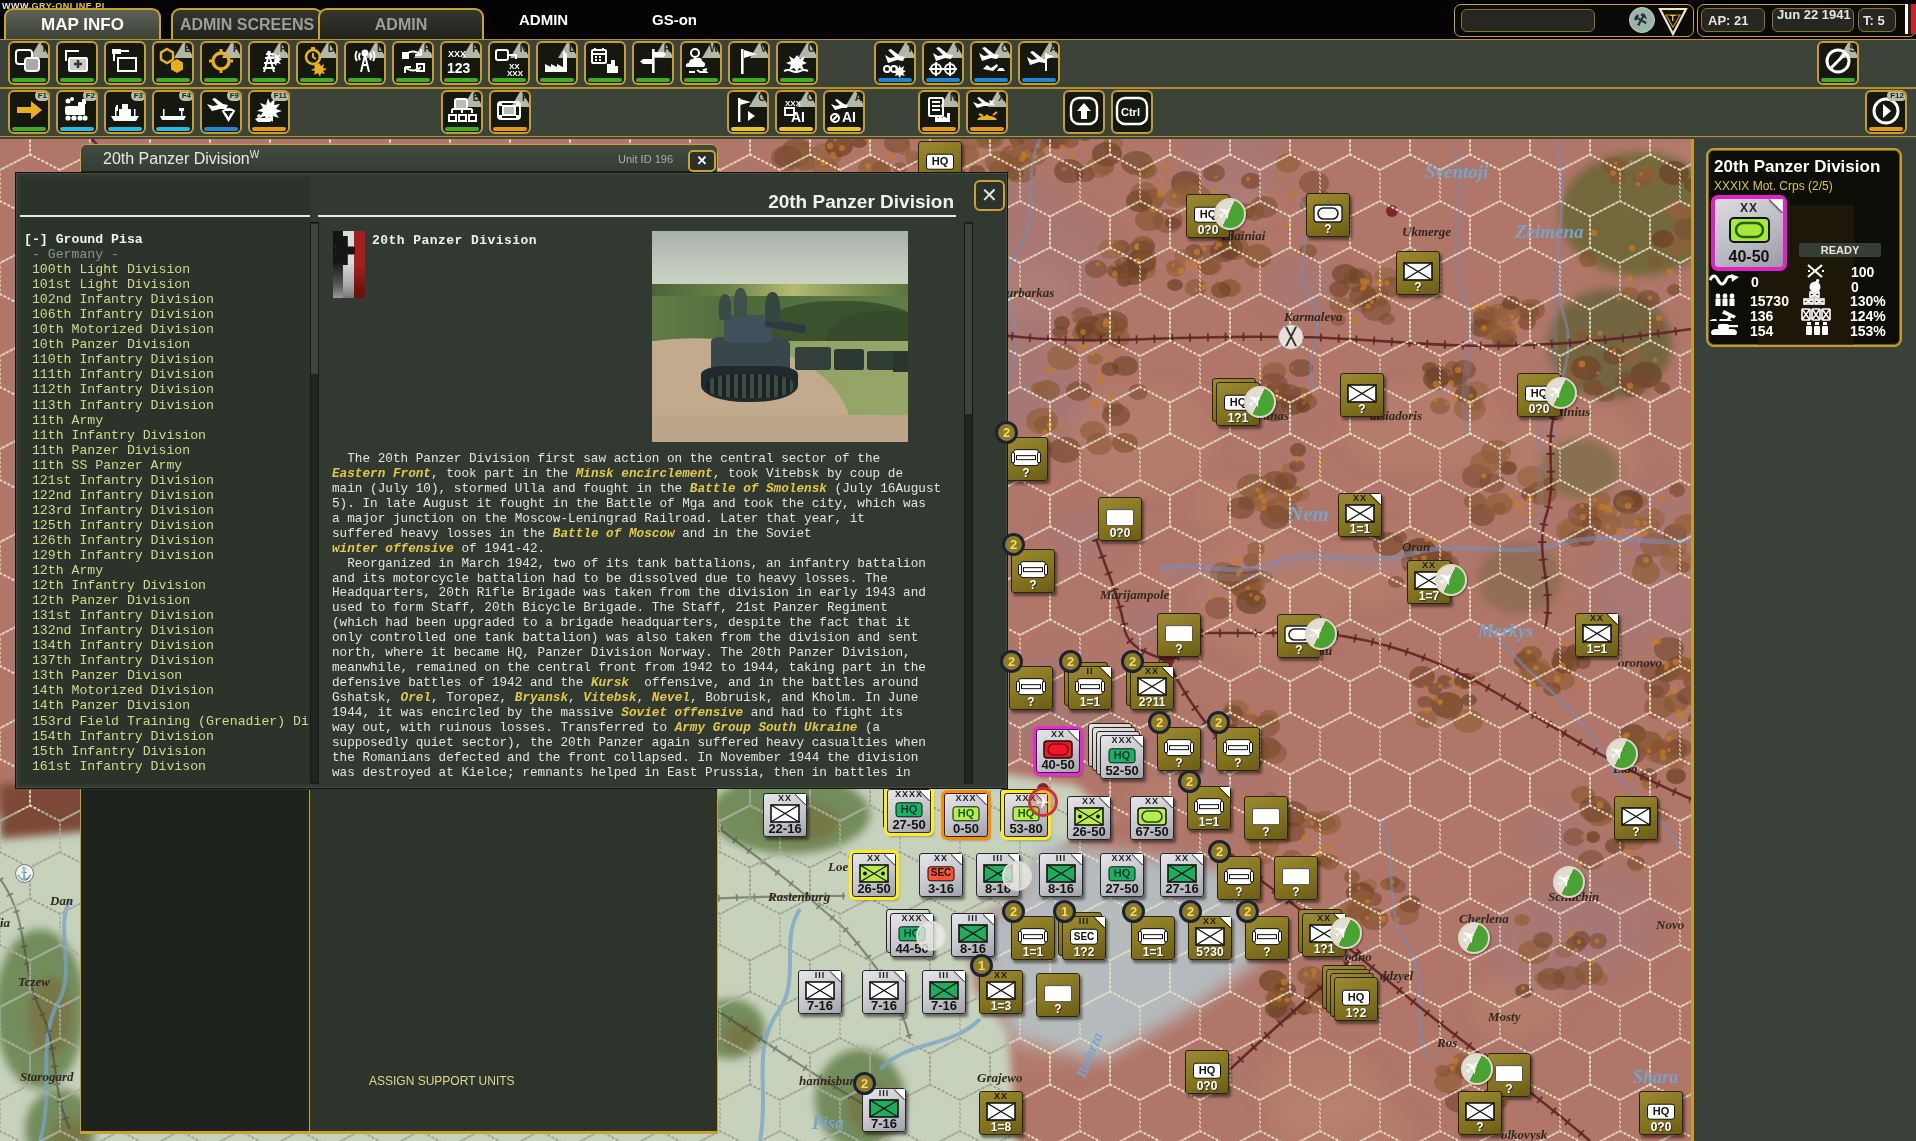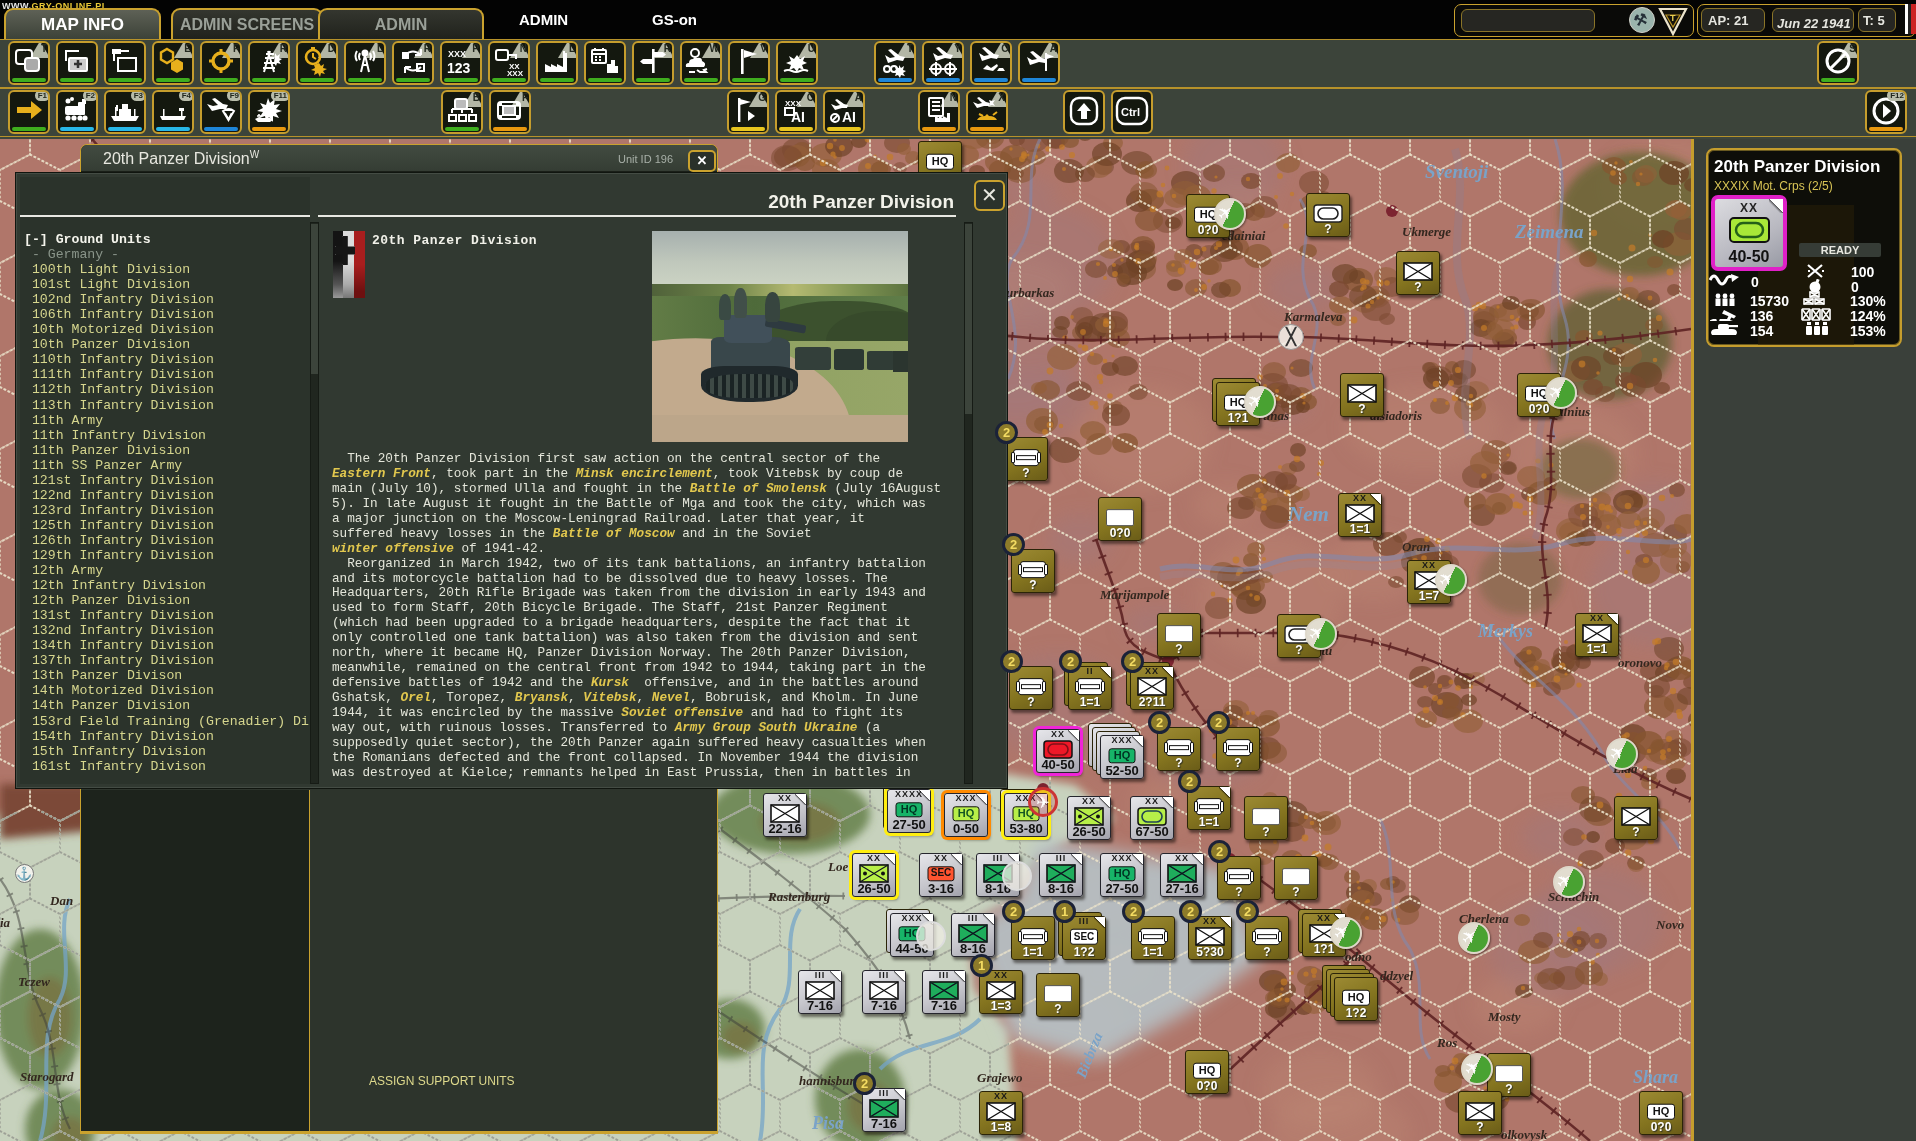--- a/index.html
+++ b/index.html
@@ -1604,21 +1604,21 @@
 <div class="abs dlg" style="left:15px;top:172px;width:993px;height:617px;border:1px solid #10150f;box-shadow:0 0 0 1px #444c44 inset;"></div>
 <div class="abs" style="left:20px;top:177px;width:290px;height:607px;background:#2b332b;"></div>
 <div class="abs" style="left:20px;top:215px;width:290px;height:2px;background:#e8e8e2;"></div>
 <div class="abs" style="left:318px;top:215px;width:638px;height:2px;background:#e8e8e2;"></div>
 <div class="abs" style="left:310px;top:222px;width:9px;height:562px;background:#20261f;border:1px solid #161b15;"></div>
 <div class="abs" style="left:311px;top:224px;width:7px;height:150px;background:#3c443b;"></div>
 <div class="abs" style="left:964px;top:222px;width:9px;height:562px;background:#20261f;border:1px solid #161b15;"></div>
 <div class="abs" style="left:965px;top:224px;width:7px;height:190px;background:#3c443b;"></div>
 <div class="abs" style="left:560px;top:191px;width:394px;text-align:right;color:#f2f2ea;font:bold 19px 'Liberation Sans';">20th Panzer Division</div>
 <div class="abs" style="left:974px;top:180px;width:31px;height:31px;border:2px solid #caa22e;border-radius:6px;background:#2b322b;color:#e8e8e0;font:20px 'Liberation Sans';text-align:center;line-height:27px;">✕</div>
-<div class="abs mono" style="left:24px;top:232px;width:300px;font-size:13.2px;line-height:15.05px;color:#d6d68e;white-space:pre;"><span style="color:#f4f4ec;font-weight:bold;">[-] Ground Units</span>
+<div class="abs mono" style="left:24px;top:232px;width:300px;font-size:13.2px;line-height:15.05px;color:#d6d68e;white-space:pre;"><span style="color:#f4f4ec;font-weight:bold;">[-] Ground Pisa</span>
 <span style="color:#8a958a;"> - Germany -</span>
  100th Light Division
  101st Light Division
  102nd Infantry Division
  106th Infantry Division
  10th Motorized Division
  10th Panzer Division
  110th Infantry Division
  111th Infantry Division
  112th Infantry Division
@@ -1693,21 +1693,21 @@
 <div class="abs" style="left:1634px;top:11px;color:#253038;font:bold 15px serif;transform:rotate(-15deg);">⚒</div>
 <svg class="abs" style="left:1658px;top:6px;" width="30" height="30">
     <polygon points="2,3 28,3 15,28" fill="#14120a" stroke="#ece4cc" stroke-width="2.2"></polygon>
     <polygon points="8,9 22,9 15,21" fill="none" stroke="#b89226" stroke-width="1.2"></polygon>
     <text x="12" y="15" fill="#e8cf50" font-size="9" font-weight="bold">T</text>
   </svg>
 <div class="abs tr-box" style="left:1697px;width:219px;"></div>
 <div class="abs inbox" style="left:1701px;top:8px;width:64px;height:24px;"></div>
 <div class="abs lbl" style="left:1708px;top:13px;">AP: 21</div>
 <div class="abs inbox" style="left:1772px;top:8px;width:82px;height:24px;"></div>
-<div class="abs lbl" style="left:1777px;top:16px;font-style:italic;">Jun 22 1941</div>
+<div class="abs lbl" style="left:1777px;top:7px;">Jun 22 1941</div>
 <div class="abs inbox" style="left:1858px;top:8px;width:38px;height:24px;"></div>
 <div class="abs lbl" style="left:1863px;top:13px;">T: 5</div>
 <div class="abs" style="left:1905px;top:4px;width:11px;height:30px;background:linear-gradient(90deg,#fff 0 3px,#222 3px 6px,#c22 6px 11px);"></div>
 <div id="toolbar" class="abs"></div>
 <div class="abs trow" style="top:39px;"></div>
 <div class="abs trow" style="top:88px;"></div>
 <div class="btn" style="left:8px;top:41px;">
     <div class="bdgT"></div>
     <div class="bdgL">T</div>
     <svg width="36" height="34" viewBox="0 0 36 34" style="position:absolute;left:1px;top:2px;">

